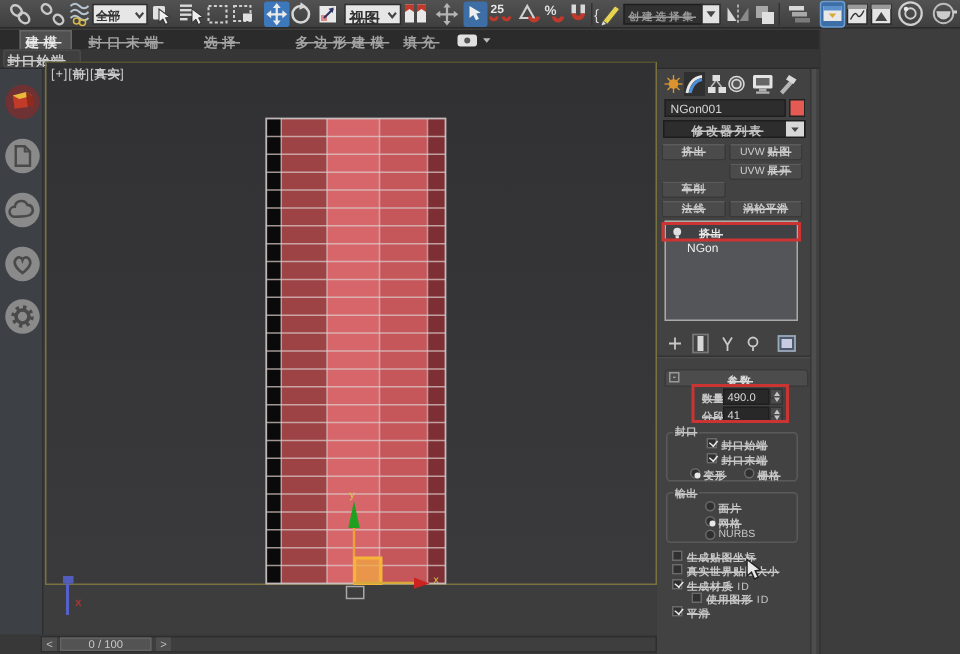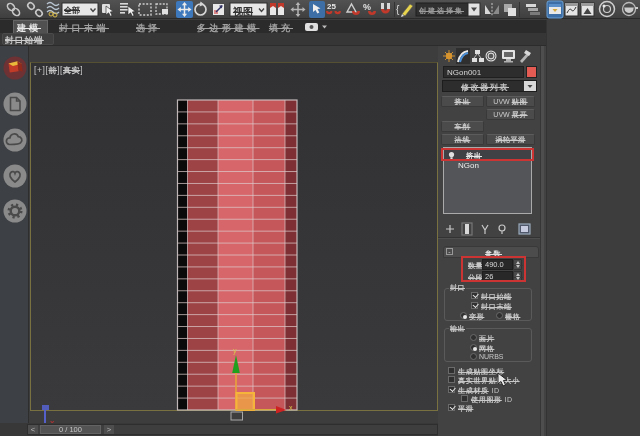--- a/index.html
+++ b/index.html
@@ -207,21 +207,21 @@
 
   <circle cx="15" cy="130" r="11.5" fill="#8a8a8a"></circle>
   <path d="M15 136 c-5.2 -3.8 -6.2 -7.2 -4.3 -9.4 c1.5 -1.7 3.8 -0.9 4.3 0.6 c0.5 -1.5 2.8 -2.3 4.3 -0.6 c1.9 2.2 0.9 5.6 -4.3 9.4 z" fill="none" stroke="#4a4a4a" stroke-width="1.8"></path>
 
   <circle cx="15" cy="165" r="11.5" fill="#8a8a8a"></circle>
   <circle cx="15" cy="165" r="4.3" fill="none" stroke="#4a4a4a" stroke-width="2.4"></circle>
   <circle cx="15" cy="165" r="6.2" fill="none" stroke="#4a4a4a" stroke-width="2.6" stroke-dasharray="2.2 2.7"></circle>
 </svg>
 </div>
 
-<div class="abs" id="vp" style="left:30px;top:62px;width:408px;height:349px;background:linear-gradient(#313134,#3a3a3c);border:1px solid #79713f;border-top-color:#565033">
+<div class="abs" id="vp" style="left:30px;top:41px;width:408px;height:349px;background:linear-gradient(#313134,#3a3a3c);border:1px solid #79713f;border-top-color:#565033">
   <div class="abs" style="left:3px;top:2px;font-size:8.5px;color:#c9c9c9;letter-spacing:0.6px">[+][<span class="ck" style="font-size:8px">前</span>][<span class="ck" style="font-size:8px">真实</span>]</div>
 
   <svg width="408" height="377" style="position:absolute;left:0;top:0" id="vpsvg">
   <g id="objg">
   <rect x="146.5" y="37.0" width="10.0" height="310.0" fill="#0b0a0a"></rect>
   <rect x="156.5" y="37.0" width="30.5" height="310.0" fill="#9d4245"></rect>
   <rect x="187" y="37.0" width="35.0" height="310.0" fill="#d7666a"></rect>
   <rect x="222" y="37.0" width="32.0" height="310.0" fill="#c5565a"></rect>
   <rect x="254" y="37.0" width="12.0" height="310.0" fill="#7e2f33"></rect>
   <line x1="146.5" y1="48.92" x2="266.0" y2="48.92" stroke="#dccccc" stroke-width="1" stroke-opacity="0.72"></line>
@@ -346,21 +346,21 @@
   <div class="abs" style="left:5px;top:200px;width:96px;height:12px;background:#4c4c4c;border:1px solid #393939;border-radius:3px 3px 0 0"></div>
   <div class="abs" style="left:8px;top:202px;width:7px;height:7px;border:1px solid #999;color:#ccc;font-size:7px;line-height:5px;text-align:center">-</div>
   <div class="abs" style="left:47px;top:202.5px;letter-spacing:1.5px;color:#dddddd"><span class="ck">参数</span></div>
 
   <div class="abs" style="left:30px;top:215px;letter-spacing:0.5px"><span class="ck">数量</span>:</div>
   <div class="abs" style="left:44px;top:213px;width:31px;height:11px;background:#282828;border:1px solid #1e1e1e;color:#d8d8d8;font-size:7.5px;line-height:10px;padding-left:2px">490.0</div>
   <div class="abs spin" style="left:75px;top:213px">
       <i></i>
     </div>
   <div class="abs" style="left:30px;top:227px;letter-spacing:0.5px"><span class="ck">分段</span>:</div>
-  <div class="abs" style="left:44px;top:225px;width:31px;height:11px;background:#282828;border:1px solid #1e1e1e;color:#d8d8d8;font-size:7.5px;line-height:10px;padding-left:2px">26</div>
+  <div class="abs" style="left:44px;top:225px;width:31px;height:11px;background:#282828;border:1px solid #1e1e1e;color:#d8d8d8;font-size:7.5px;line-height:10px;padding-left:2px">41</div>
   <div class="abs spin" style="left:75px;top:225px">
       <i></i>
     </div>
   <div class="abs" style="left:23px;top:210px;width:65px;height:26px;border:2px solid #cc3333"></div>
 
   <div class="abs grp" style="left:6px;top:242px;width:88px;height:33px"></div>
   <div class="abs" style="left:11px;top:237px;background:#424242;padding:0 1px;letter-spacing:0.5px"><span class="ck">封口</span></div>
   <div class="abs cb on" style="left:33px;top:246px"></div>
     <div class="abs" style="left:43px;top:246px;letter-spacing:0.7px"><span class="ck">封口始端</span></div>
   <div class="abs cb on" style="left:33px;top:256px"></div>

